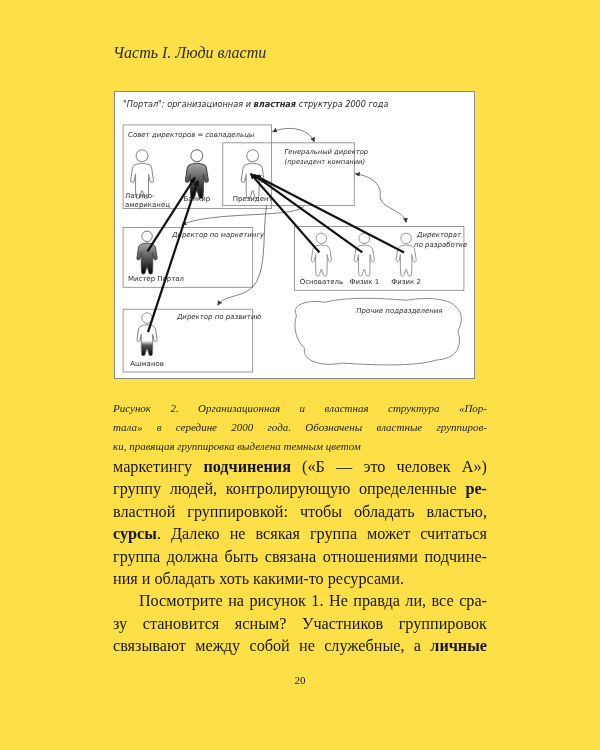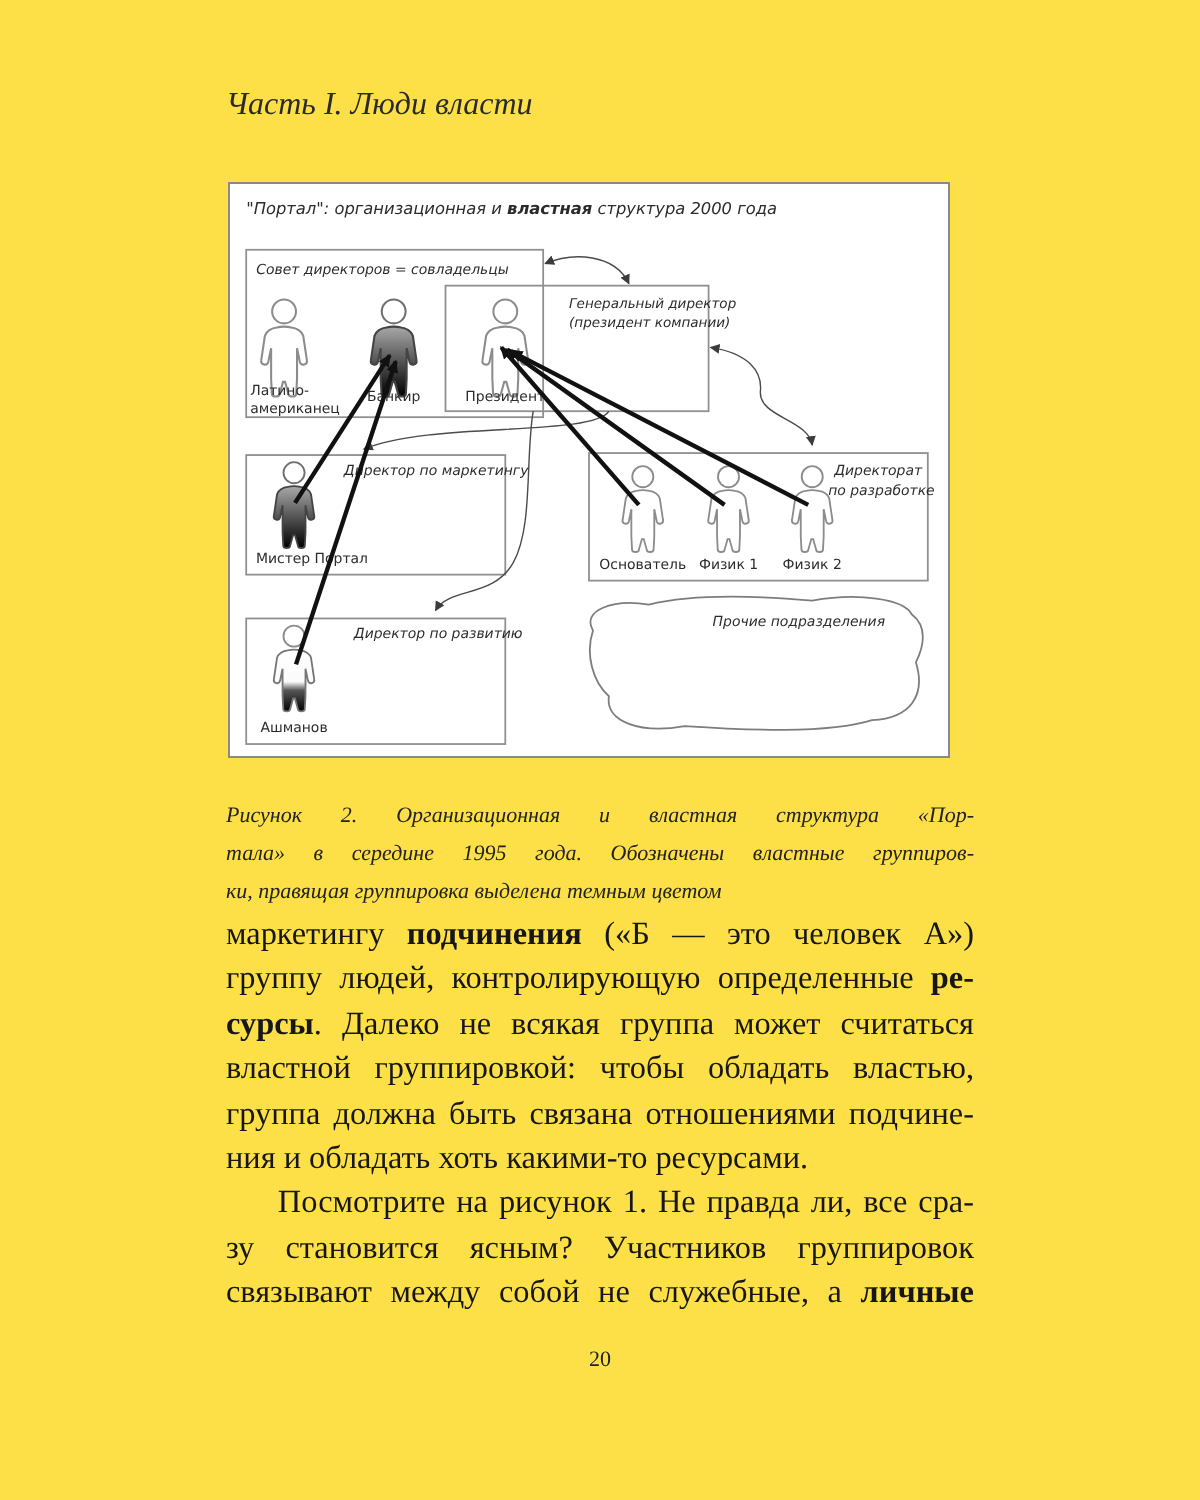--- a/index.html
+++ b/index.html
@@ -140,29 +140,29 @@
         <line x1="33" y1="241" x2="83" y2="89" marker-end="url(#arrBold)"></line>
         <line x1="205" y1="161" x2="136" y2="82" marker-end="url(#arrBold)"></line>
         <line x1="248" y1="161" x2="139" y2="83" marker-end="url(#arrBold)"></line>
         <line x1="290" y1="161" x2="141" y2="84" marker-end="url(#arrBold)"></line>
       </g>
     </svg>
   </div>
 
   <div class="caption" id="caption">
       <div class="tline">Рисунок 2. Организационная и властная структура «Пор-</div>
-      <div class="tline">тала» в середине 1995 года. Обозначены властные группиров-</div>
+      <div class="tline">тала» в середине 2000 года. Обозначены властные группиров-</div>
       <div class="tline no-just">ки, правящая группировка выделена темным цветом</div>
     </div>
 
   <div class="body-text" id="bodytext">
       <div class="tline"><span>маркетингу </span><b>подчинения</b><span> («Б — это человек А»)</span></div>
       <div class="tline"><span>группу людей, контролирующую определенные </span><b>ре-</b></div>
+      <div class="tline"><span>властной группировкой: чтобы обладать властью,</span></div>
       <div class="tline"><b>сурсы</b><span>. Далеко не всякая группа может считаться</span></div>
-      <div class="tline"><span>властной группировкой: чтобы обладать властью,</span></div>
       <div class="tline"><span>группа должна быть связана отношениями подчине-</span></div>
       <div class="tline no-just"><span>ния и обладать хоть какими-то ресурсами.</span></div>
       <div class="tline indent"><span>Посмотрите на рисунок 1. Не правда ли, все сра-</span></div>
       <div class="tline"><span>зу становится ясным? Участников группировок</span></div>
       <div class="tline"><span>связывают между собой не служебные, а </span><b>личные</b></div>
     </div>
 
   <div class="page-number">20</div>
 
 </div>

